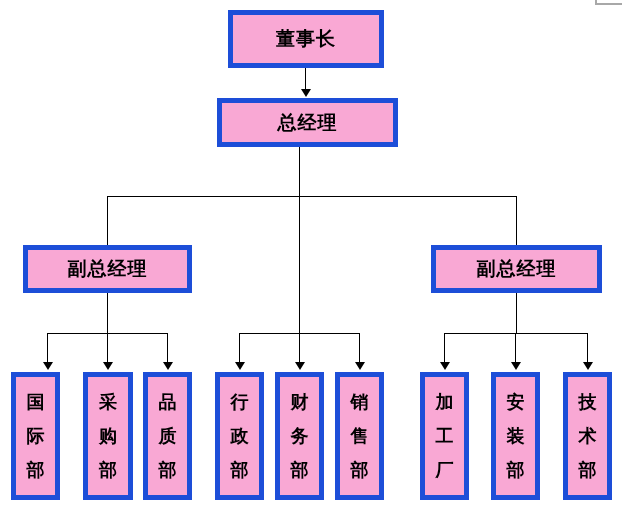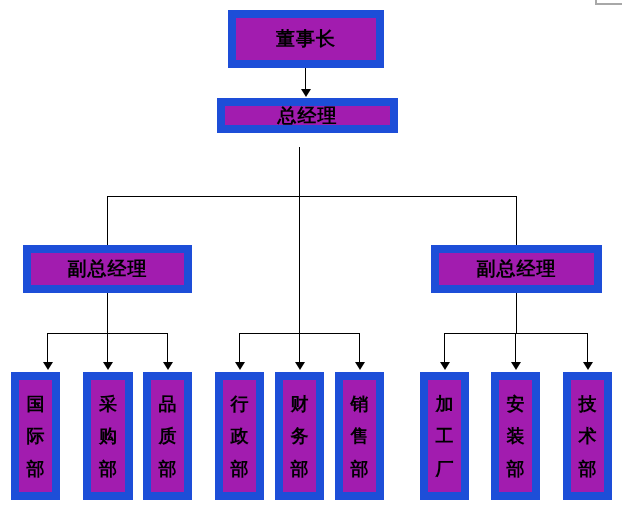--- a/index.html
+++ b/index.html
@@ -17,22 +17,22 @@
     color: #000000;
   }
   .stage {
     position: absolute;
     left: 0; top: 0;
     width: 632px; height: 531px;
   }
   .box {
     position: absolute;
     box-sizing: border-box;
-    border: 8px solid #1d4ed8;
-    background: #a21caf;
+    border: 5px solid #1d4ed8;
+    background: #f9a8d4;
     display: flex;
     align-items: center;
     justify-content: center;
   }
   .hbox {
     font-size: 19px;
     letter-spacing: 1px;
     white-space: nowrap;
   }
   .dept {
@@ -55,21 +55,21 @@
     border-left: 5px solid transparent;
     border-right: 5px solid transparent;
     border-top: 8px solid #000000;
   }
   .artifact {
     position: absolute;
     background: #a8a8a8;
   }
   
   #node-chairman      { left: 228px; top: 10px;  width: 156px; height: 58px; }
-  #node-gm            { left: 217px; top: 98px;  width: 181px; height: 35px; }
+  #node-gm            { left: 217px; top: 98px;  width: 181px; height: 49px; }
   #node-dgm-left      { left: 23px;  top: 245px; width: 169px; height: 48px; }
   #node-dgm-right     { left: 431px; top: 245px; width: 171px; height: 48px; }
   #dept-0 { left: 11px;  width: 49px; }
   #dept-1 { left: 83px;  width: 50px; }
   #dept-2 { left: 143px; width: 49px; }
   #dept-3 { left: 215px; width: 49px; }
   #dept-4 { left: 275px; width: 49px; }
   #dept-5 { left: 335px; width: 49px; }
   #dept-6 { left: 420px; width: 49px; }
   #dept-7 { left: 491px; width: 49px; }

